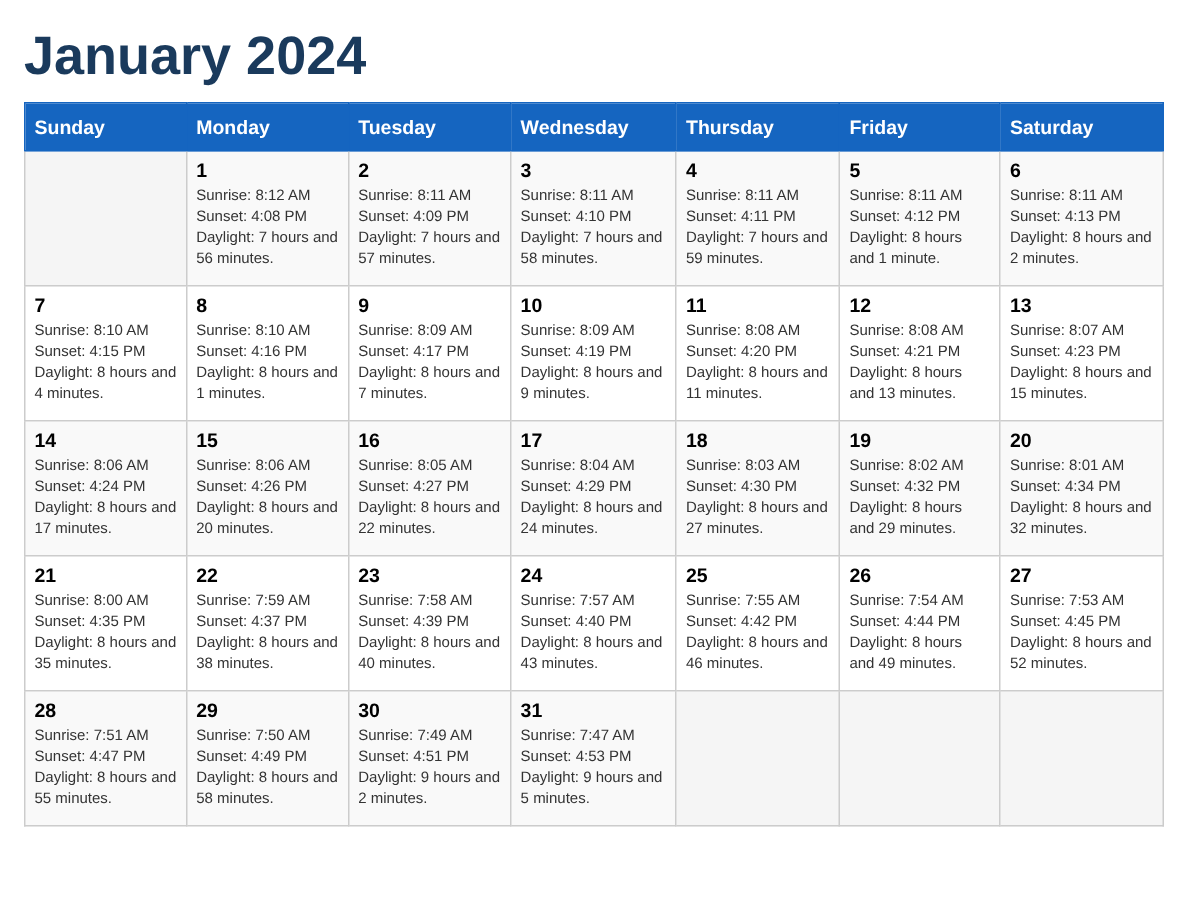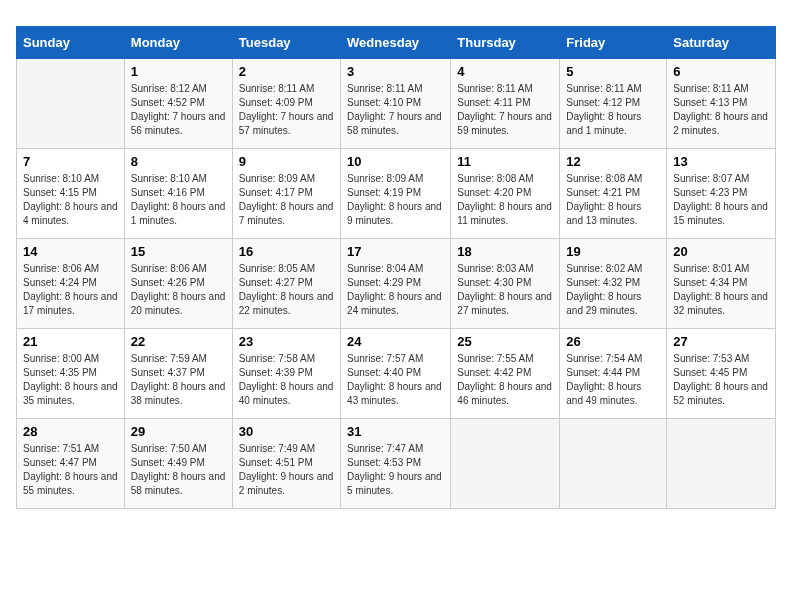--- a/index.html
+++ b/index.html
@@ -86,20 +86,21 @@
     }
     .empty-cell {
       background: #f5f5f5;
     }
   </style>
 </head>
 <body>
 
 <div class="header-section">
   <div class="title-section">
+    <div class="month-title">January 2024</div>
   </div>
 </div>
 
 <table>
   <thead>
     <tr>
     <th>Sunday</th>
         <th>Monday</th>
         <th>Tuesday</th>
         <th>Wednesday</th>
@@ -108,21 +109,21 @@
         <th>Saturday</th>
       </tr>
   </thead>
   <tbody id="calendar-body">
   <tr>
         <td class="empty-cell"></td>
         <td>
           <div class="day-num">1</div>
           <div class="day-info">
             <div>Sunrise: 8:12 AM</div>
-            <div>Sunset: 4:52 PM</div>
+            <div>Sunset: 4:08 PM</div>
             <div>Daylight: 7 hours and 56 minutes.</div>
           </div>
         </td>
         <td>
           <div class="day-num">2</div>
           <div class="day-info">
             <div>Sunrise: 8:11 AM</div>
             <div>Sunset: 4:09 PM</div>
             <div>Daylight: 7 hours and 57 minutes.</div>
           </div>

